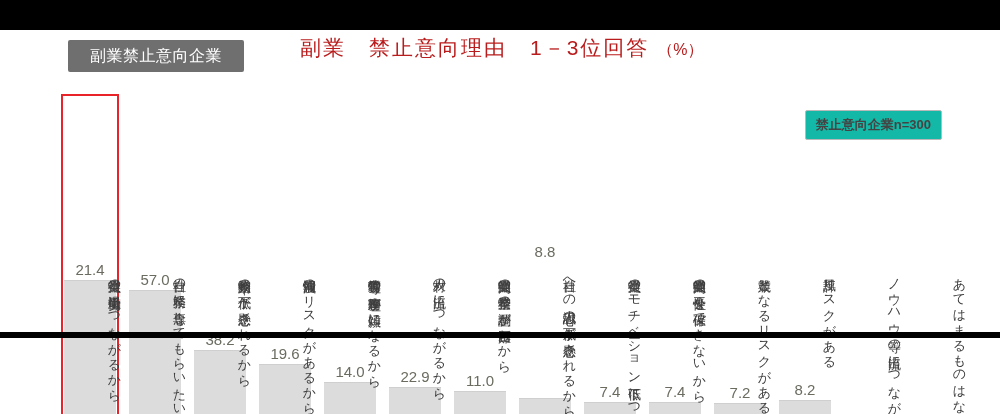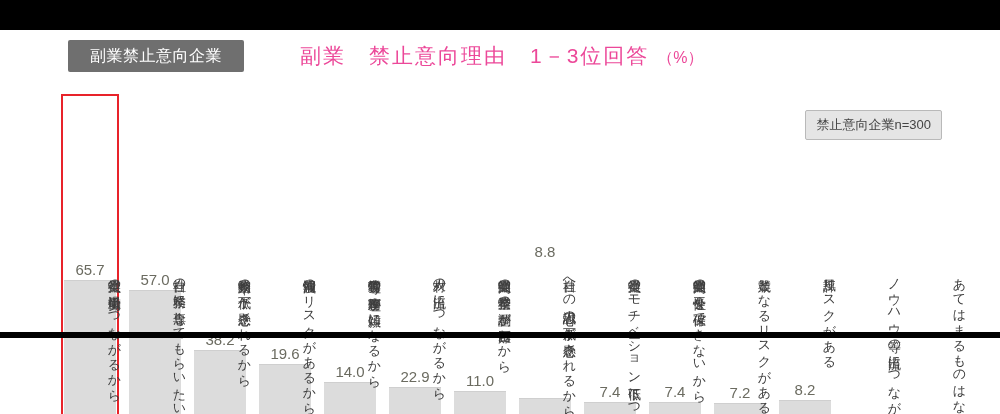--- a/index.html
+++ b/index.html
@@ -54,41 +54,42 @@
     font-size: 16px;
     letter-spacing: 0.5px;
     display: flex;
     align-items: center;
     justify-content: center;
     border-radius: 2px;
   }
   .title {
     position: absolute;
     left: 300px;
-    top: 12px;
+    top: 4px;
     font-size: 21px;
-    color: #ec4899;
+    color: #b91c1c;
     letter-spacing: 2px;
     white-space: nowrap;
   }
   .title .unit {
     font-size: 16px;
     letter-spacing: 0;
   }
   .nbox {
     position: absolute;
     right: 58px;
     top: 80px;
     border: 1px solid #b9b9b9;
-    background: #e5e5e5;
+    background: #14b8a6;
     color: #444;
     font-size: 13px;
     padding: 5px 10px;
     border-radius: 2px;
     white-space: nowrap;
+    font-weight: bold;
   }
 
   
   #plot {
     position: absolute;
     left: 58px;
     top: 56px;
     width: 890px;
     height: 340px;
   }
@@ -181,21 +182,21 @@
       <span class="unit">（%）</span>
     </div>
 
     <div class="nbox">
       <span>禁止意向企業n=300</span>
     </div>
 
     <div id="plot">
       <div class="bars" id="bars">
           <div class="col" style="height: 182px;">
-            <div class="val">65.7</div>
+            <div class="val">21.4</div>
             <div class="bar" style="height: 145.203px; background: rgb(220, 220, 220);"></div>
           </div>
           <div class="col" style="height: 182px;">
             <div class="val">57.0</div>
             <div class="bar" style="height: 134.699px; background: rgb(220, 220, 220);"></div>
           </div>
           <div class="col" style="height: 182px;">
             <div class="val">38.2</div>
             <div class="bar" style="height: 74.7642px; background: rgb(220, 220, 220);"></div>
           </div>

